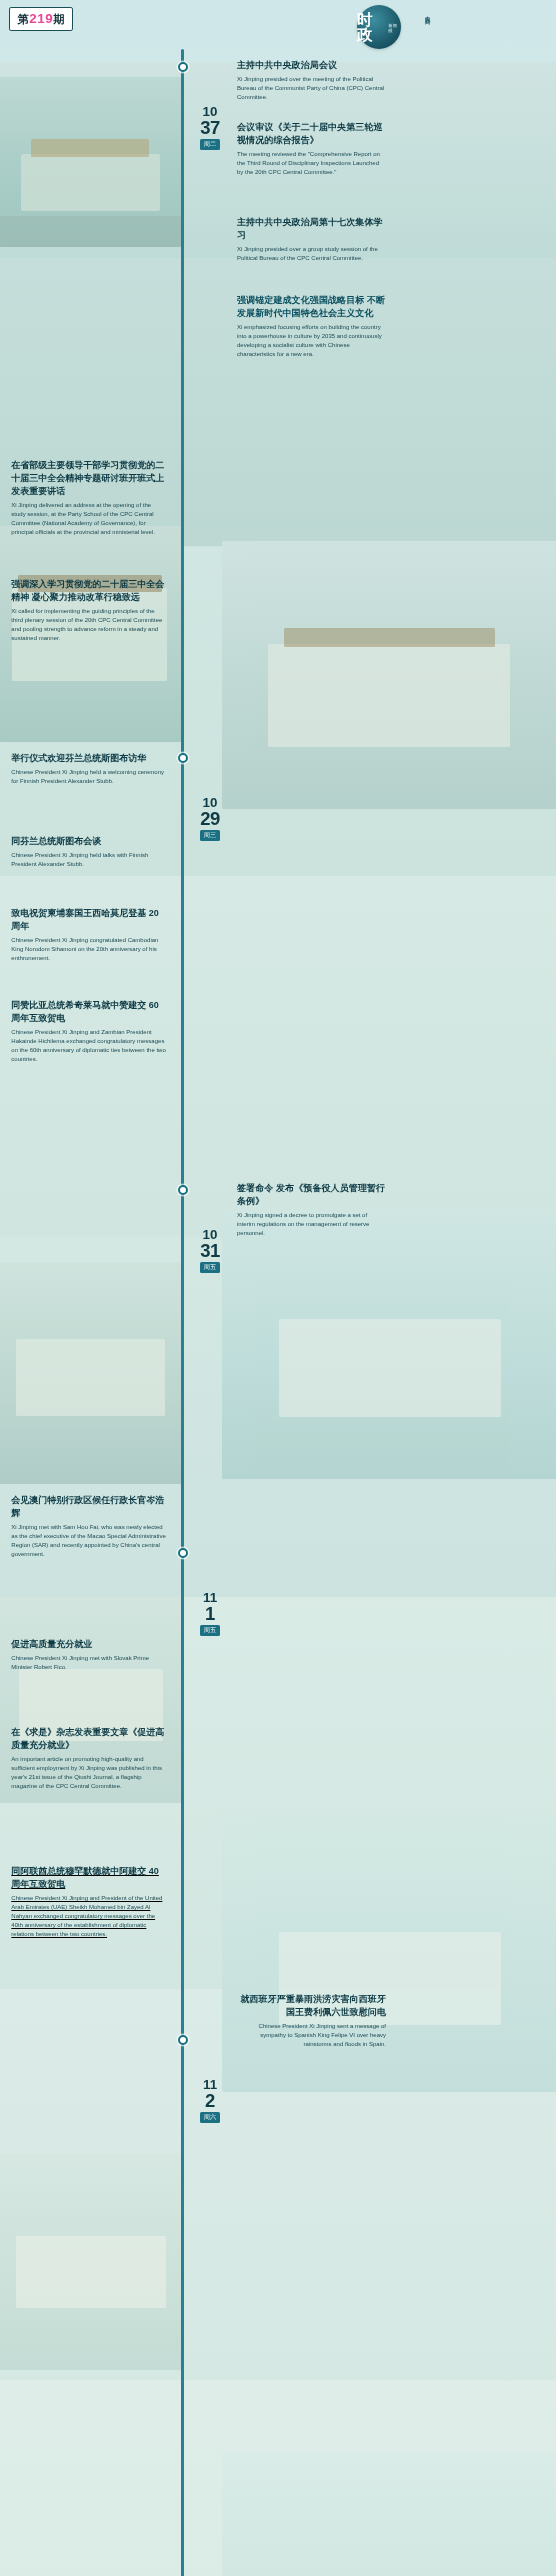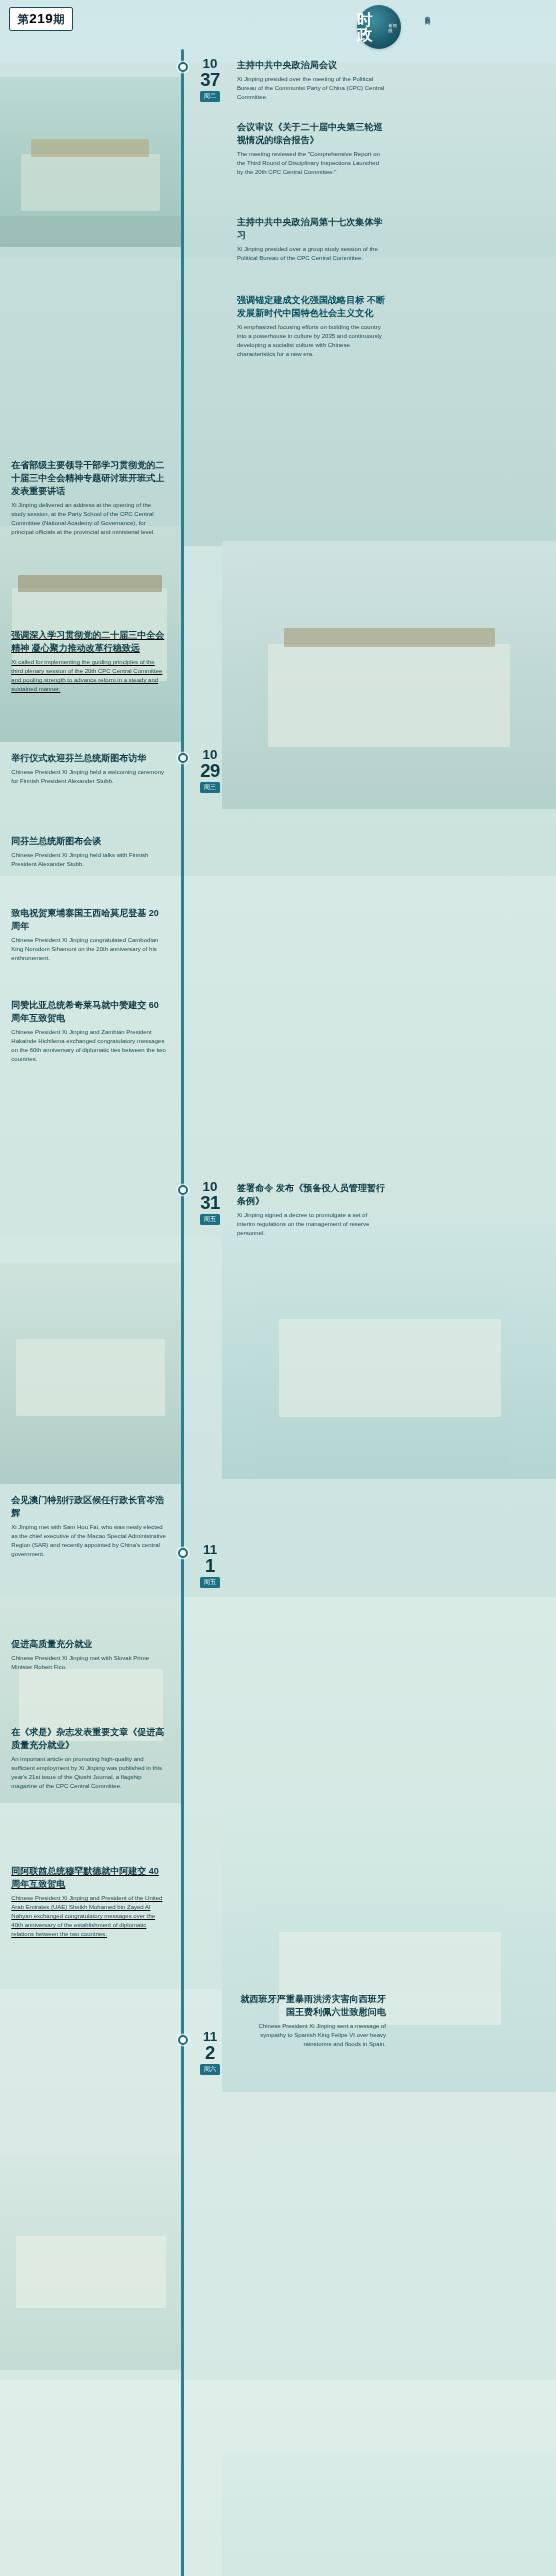--- a/index.html
+++ b/index.html
@@ -50,21 +50,21 @@
     border: 1px solid #1b4d57;
     border-radius: 2.1px;
     padding: 2.6px 7.2px 3.1px 7.2px;
     font-size: 11.3px;
     font-weight: bold;
     color: #14323a;
     letter-spacing: 0.5px;
   }
   .issue-badge .num {
     font-size: 13.4px;
-    color: #000000;
+    color: #ec4899;
   }
   .logo {
     position: absolute;
     right: 155px; top: 5.2px;
     width: 44px; height: 44px;
     border-radius: 50%;
     background: radial-gradient(circle at 38% 34%, #3e8fa0 0%, #1c5a6b 62%, #123f4d 100%);
     color: #fff;
     display: flex;
     flex-direction: row;
@@ -103,20 +103,21 @@
     box-shadow: 0 0 0 1.5px rgba(255,255,255,.65);
   }
 
   
   .datechip {
     position: absolute;
     left: 192px;
     width: 36px;
     text-align: center;
     color: #0f3b46;
+    margin-top: 48px;
   }
   .datechip .m { font-size: 13.4px; font-weight: bold; line-height: 1.05; }
   .datechip .d { font-size: 18.5px; font-weight: bold; line-height: 1.0; letter-spacing: -0.5px;}
   .datechip .w {
     margin-top: 1.5px;
     display: inline-block;
     background: #1b7183;
     color: #fff;
     font-size: 6.2px;
     border-radius: 1.5px;
@@ -252,21 +253,21 @@
   </div>
   <div class="entry" style="top:294px;">
     <div class="zh em">强调锚定建成文化强国战略目标 不断发展新时代中国特色社会主义文化</div>
     <div class="en">Xi emphasized focusing efforts on building the country into a powerhouse in culture by 2035 and continuously developing a socialist culture with Chinese characteristics for a new era.</div>
   </div>
 
   <div class="lentry" style="top:459px;">
     <div class="zh">在省部级主要领导干部学习贯彻党的二十届三中全会精神专题研讨班开班式上发表重要讲话</div>
     <div class="en">Xi Jinping delivered an address at the opening of the study session, at the Party School of the CPC Central Committee (National Academy of Governance), for principal officials at the provincial and ministerial level.</div>
   </div>
-  <div class="lentry" style="top:629px;text-decoration:underline;">
+  <div class="lentry" style="top:578px;">
     <div class="zh">强调深入学习贯彻党的二十届三中全会精神 凝心聚力推动改革行稳致远</div>
     <div class="en">Xi called for implementing the guiding principles of the third plenary session of the 20th CPC Central Committee and pooling strength to advance reform in a steady and sustained manner.</div>
   </div>
 
   <div class="dot" style="top:753px;"></div>
   <div class="datechip" style="top:748px;">
     <div class="m">10</div>
     <div class="d">29</div>
     <div class="w">周三</div>
   </div>

